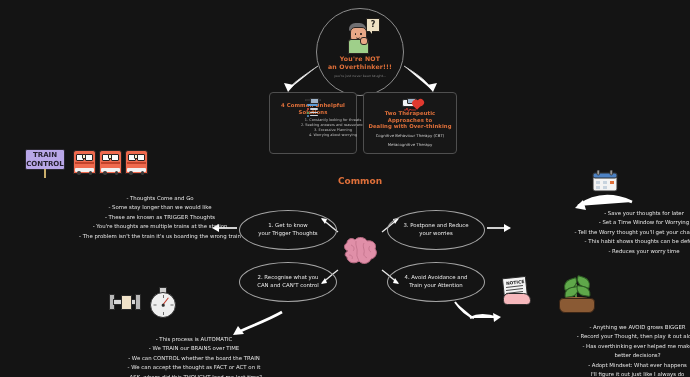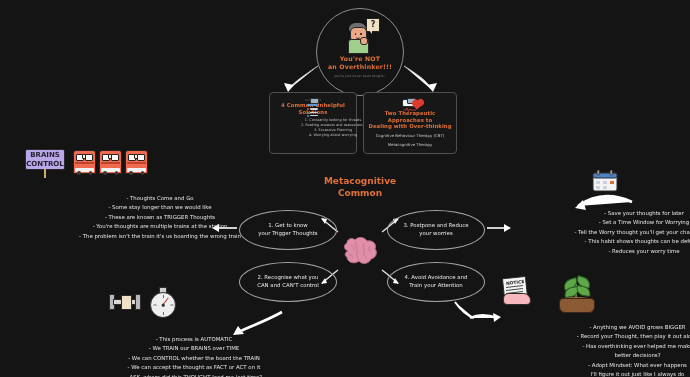--- a/index.html
+++ b/index.html
@@ -399,21 +399,20 @@
     </div>
     <div class="card-title">
       <div>Two Therapeutic Approaches to</div>
       <div>Dealing with Over-thinking</div>
     </div>
     <div class="card-sub">Cognitive Behaviour Therapy (CBT)</div>
     <div class="card-sub">Metacognitive Therapy</div>
   </div>
 
   <div id="center-title">
-    <div>Metacognitive</div>
     <div>Common</div>
   </div>
 
   <svg id="brain-icon" viewBox="0 0 40 34">
     <path d="M8 17 C 4 16, 3 11, 7 9 C 7 5, 12 3, 15 6 C 18 2, 25 3, 27 7
              C 33 6, 37 10, 35 15 C 38 18, 36 24, 31 25 C 29 30, 22 31, 19 27
              C 14 31, 7 28, 7 23 C 4 22, 5 18, 8 17 Z" fill="#e08fa8" stroke="#b56880" stroke-width="1"></path>
     <path d="M16 7 C 15 12, 18 14, 17 19 C 16 23, 19 25, 19 28" fill="none" stroke="#c4758d" stroke-width=".9"></path>
     <path d="M11 11 C 14 12, 15 15, 13 17" fill="none" stroke="#c4758d" stroke-width=".9"></path>
     <path d="M24 9 C 22 13, 25 15, 24 19 C 23 22, 26 23, 27 24" fill="none" stroke="#c4758d" stroke-width=".9"></path>
@@ -441,21 +440,21 @@
   </div>
   <div class="step" id="step-4">
     <span>
       <span>4. Avoid Avoidance and</span><br>
       <span>Train your Attention</span>
     </span>
   </div>
 
   <div id="train-icons">
     <div class="station-sign">
-      <div>BRAINS</div>
+      <div>TRAIN</div>
       <div>CONTROL</div>
     </div>
     <div class="station-post"></div>
 
     <div class="train" style="left:48px;">
       <span class="win l"></span>
         <span class="lamp"></span>
         <span class="win r"></span>
       <span class="stripe"></span>
         <span class="skirt"></span>

